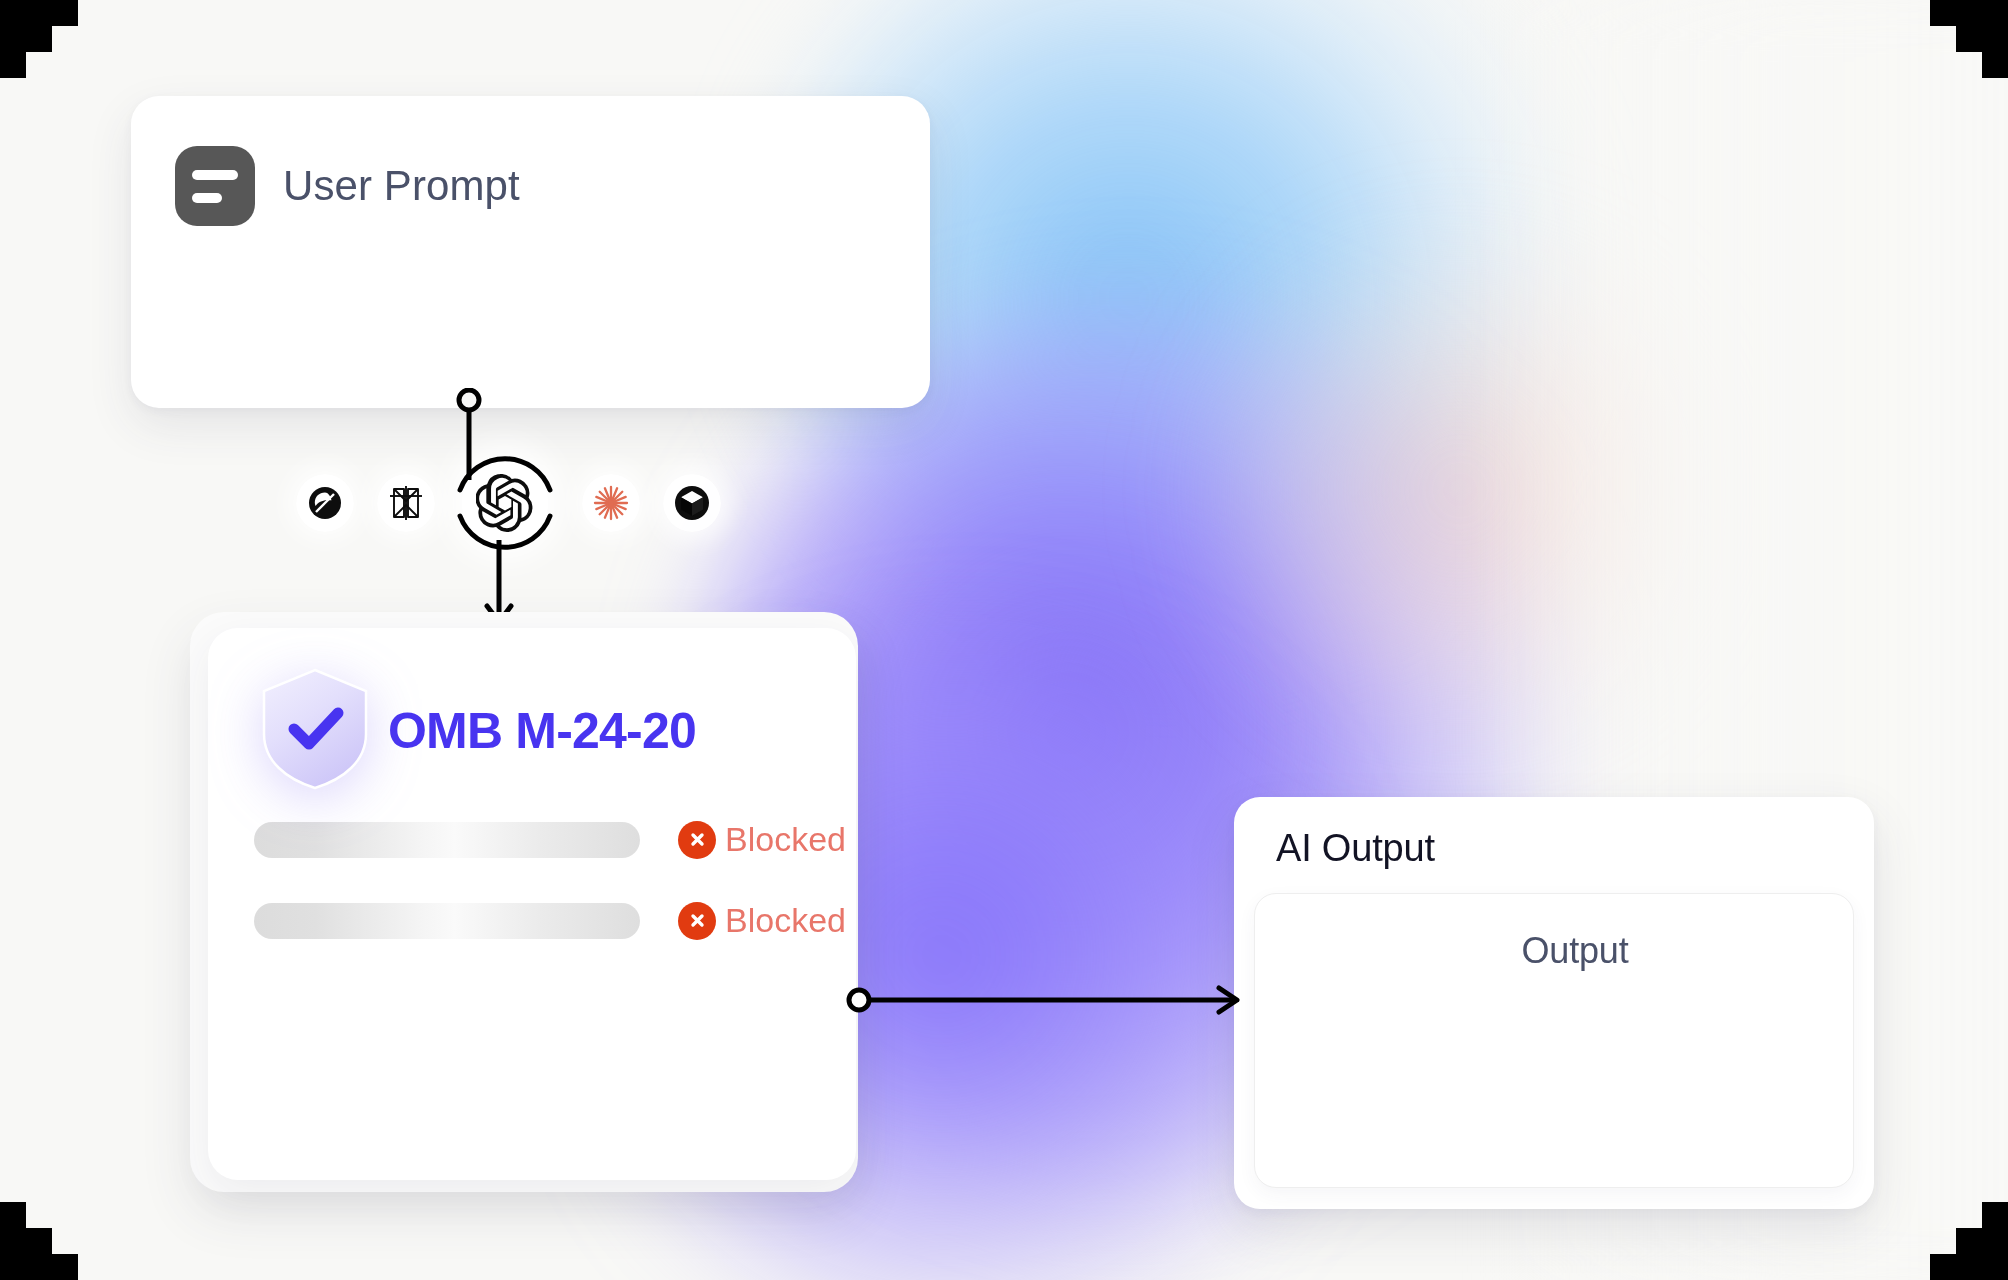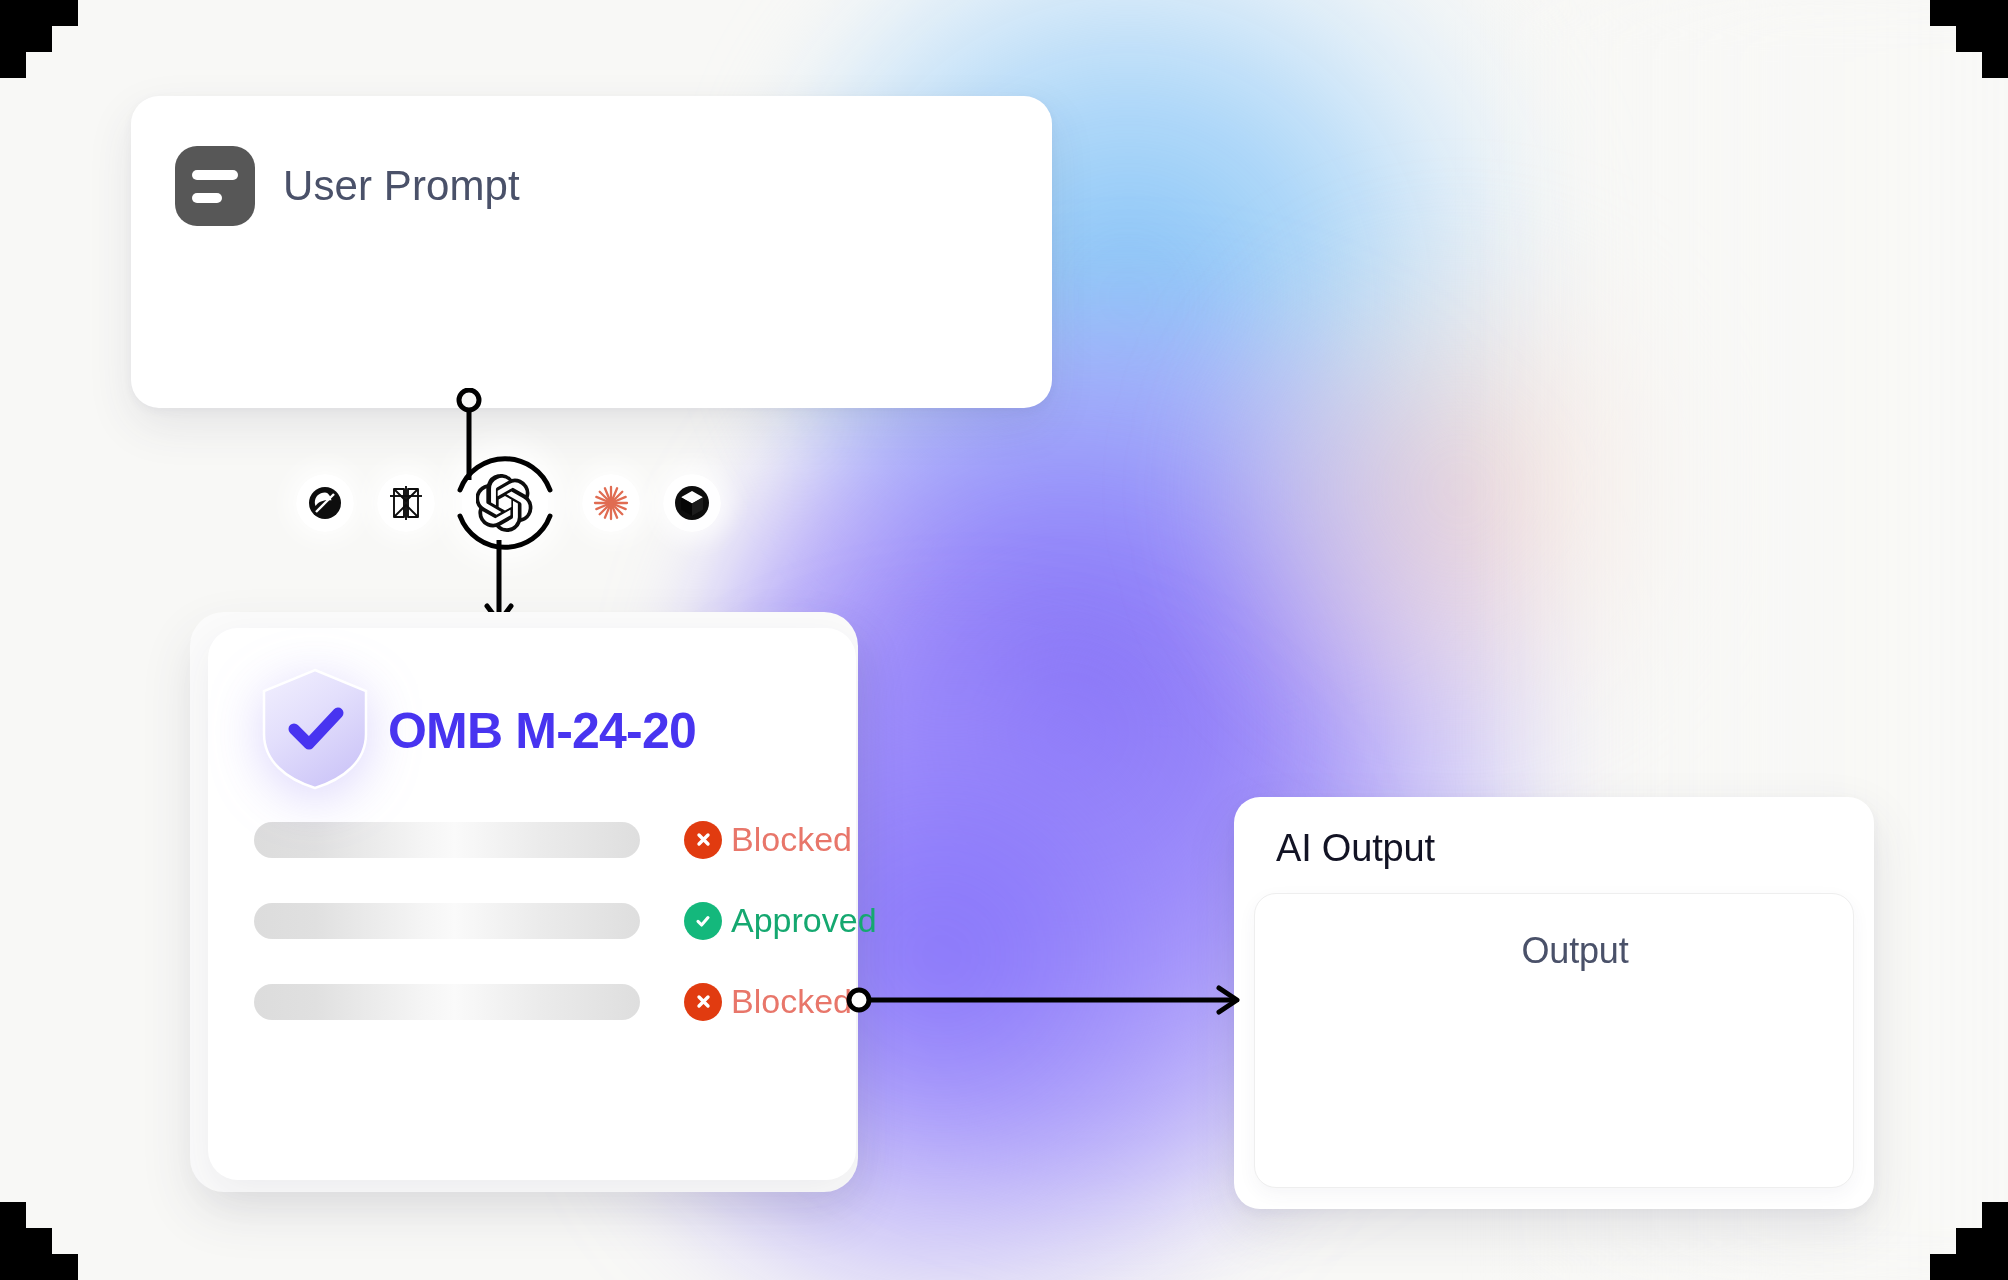--- a/index.html
+++ b/index.html
@@ -107,21 +107,21 @@
     position: absolute;
     background: #ffffff;
     border-radius: 28px;
     box-shadow: 0 18px 46px rgba(60,60,90,0.10),
                 0 3px 10px rgba(60,60,90,0.05);
   }
 
   
   #user-prompt-card {
     left: 131px; top: 96px;
-    width: 921px; height: 312px;
+    width: 799px; height: 312px;
     padding: 40px 44px;
     z-index: 6;
   }
   .prompt-head {
     display: flex;
     align-items: center;
     gap: 28px;
     margin-top: 10px;
   }
   .prompt-icon {
@@ -253,21 +253,21 @@
   .policy-rows {
     margin-top: 26px;
     padding: 0 0 0 46px;
     display: flex;
     flex-direction: column;
     gap: 42px;
   }
   .policy-row {
     display: flex;
     align-items: center;
-    gap: 16px;
+    gap: 10px;
   }
   .row-bar {
     width: 386px; height: 36px;
     border-radius: 18px;
     background: linear-gradient(to right,
                 #dcdcdc 0%, #e0e0e0 16%,
                 #f5f5f5 44%, #fafafa 52%,
                 #ebebeb 74%, #dedede 100%);
     flex: none;
   }
@@ -470,31 +470,20 @@
         <div class="row-status">
           <div class="status-dot blocked">
             <svg width="19" height="19" viewBox="0 0 19 19">
               <path d="M5 5 L14 14 M14 5 L5 14" stroke="#fff" stroke-width="3.4" stroke-linecap="round"></path>
             </svg>
           </div>
           <div class="status-label blocked">Blocked</div>
         </div>
       </div>
 
-      <div class="policy-row">
-        <div class="row-bar"></div>
-        <div class="row-status">
-          <div class="status-dot approved">
-            <svg width="20" height="20" viewBox="0 0 20 20">
-              <path d="M5 10.4 L8.6 14 L15 6.6" fill="none" stroke="#fff" stroke-width="3.1" stroke-linecap="round" stroke-linejoin="round"></path>
-            </svg>
-          </div>
-          <div class="status-label approved">Approved</div>
-        </div>
-      </div>
 
       <div class="policy-row">
         <div class="row-bar"></div>
         <div class="row-status">
           <div class="status-dot blocked">
             <svg width="19" height="19" viewBox="0 0 19 19">
               <path d="M5 5 L14 14 M14 5 L5 14" stroke="#fff" stroke-width="3.4" stroke-linecap="round"></path>
             </svg>
           </div>
           <div class="status-label blocked">Blocked</div>

